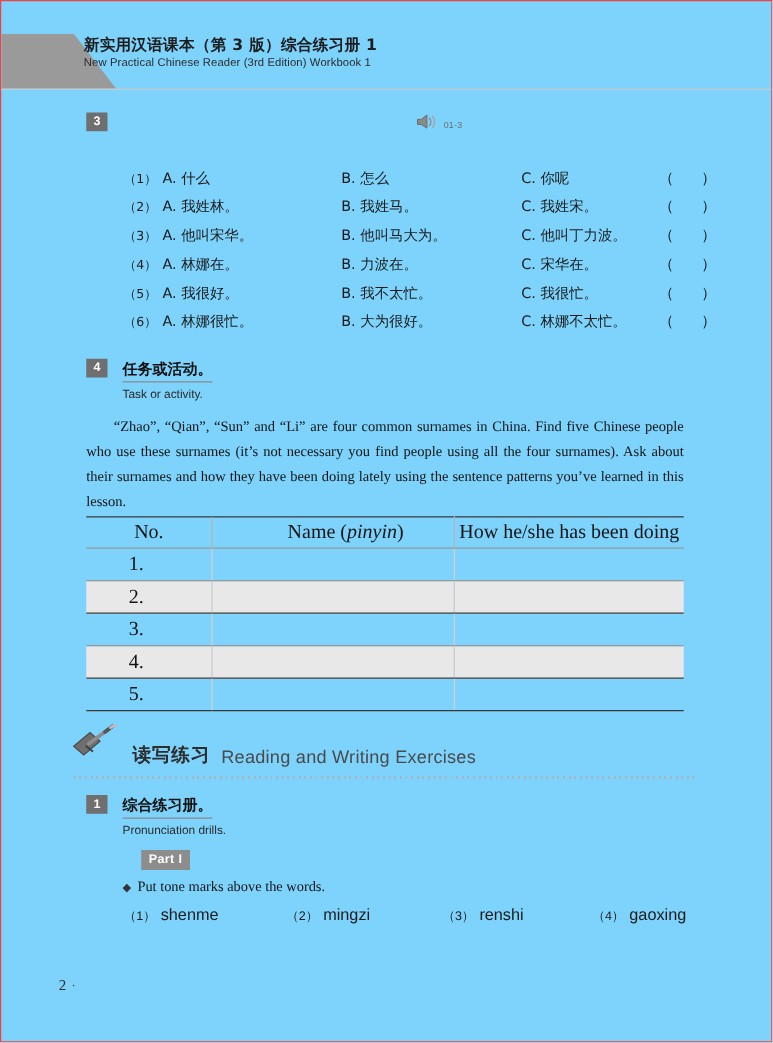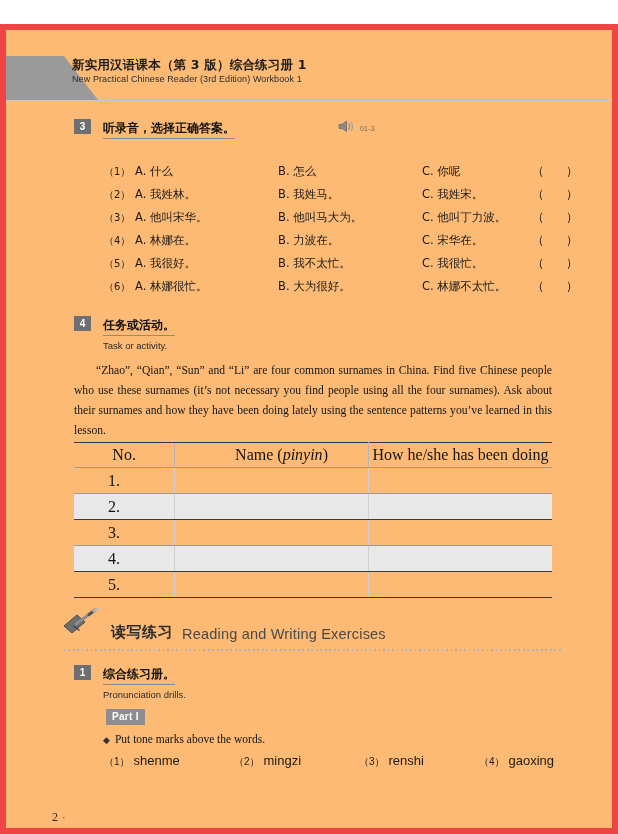--- a/index.html
+++ b/index.html
@@ -13,24 +13,23 @@
     position: relative;
     font-family: "Liberation Sans", sans-serif;
     color: #1a1a1a;
     overflow: hidden;
   }
 
   
   .page {
     position: absolute;
     inset: 0;
-    background: #fdba74;
-    border: 6px solid #ef4444;
+    background: #7dd3fc;
+    border: 1px solid #ef4444;
     box-sizing: border-box;
-    margin-top: 24px;
   }
 
   
   .header {
     position: absolute;
     left: 0;
     top: 26px;
     width: 100%;
     height: 44px;
   }
@@ -272,21 +271,21 @@
     background-image: repeating-linear-gradient(
       to right,
       #b0b0b0 0px, #b0b0b0 1.5px,
       transparent 1.5px, transparent 4.5px
     );
   }
 
   
   .part-label {
     position: absolute;
-    left: 100px;
+    left: 112px;
     top: 679px;
     background: #8d8d8d;
     color: #ffffff;
     font-family: "Liberation Sans", sans-serif;
     font-size: 10px;
     font-weight: bold;
     padding: 2px 6px 3px 6px;
     letter-spacing: 0.3px;
   }
 
@@ -359,21 +358,20 @@
       <div class="header-cn">新实用汉语课本（第 3 版）综合练习册 1</div>
       <div class="header-en">New Practical Chinese Reader (3rd Edition) Workbook 1</div>
     </div>
     <div class="header-rule"></div>
   </div>
 
   <div class="ex" style="left:68px; top:88px;">
     <div class="ex-row">
       <div class="ex-badge">3</div>
       <div class="ex-titles">
-        <div class="ex-cn">听录音，选择正确答案。</div>
       </div>
     </div>
   </div>
 
   <div class="audio-wrap" style="left:331px; top:89px;">
     <span>
       <svg width="19" height="15" viewBox="0 0 19 15">
         <path d="M2 5.5 H5 L9.5 2 V12.5 L5 9.5 H2 Z" fill="#8a8a8a" stroke="#6d6d6d" stroke-width="0.8" stroke-linejoin="round"></path>
         <path d="M11.6 4.6 a4.4 4.4 0 0 1 0 5.8" fill="none" stroke="#8a8a8a" stroke-width="1.1" stroke-linecap="round"></path>
         <path d="M13.9 2.8 a7.2 7.2 0 0 1 0 9.4" fill="none" stroke="#a4a4a4" stroke-width="1.1" stroke-linecap="round"></path>

